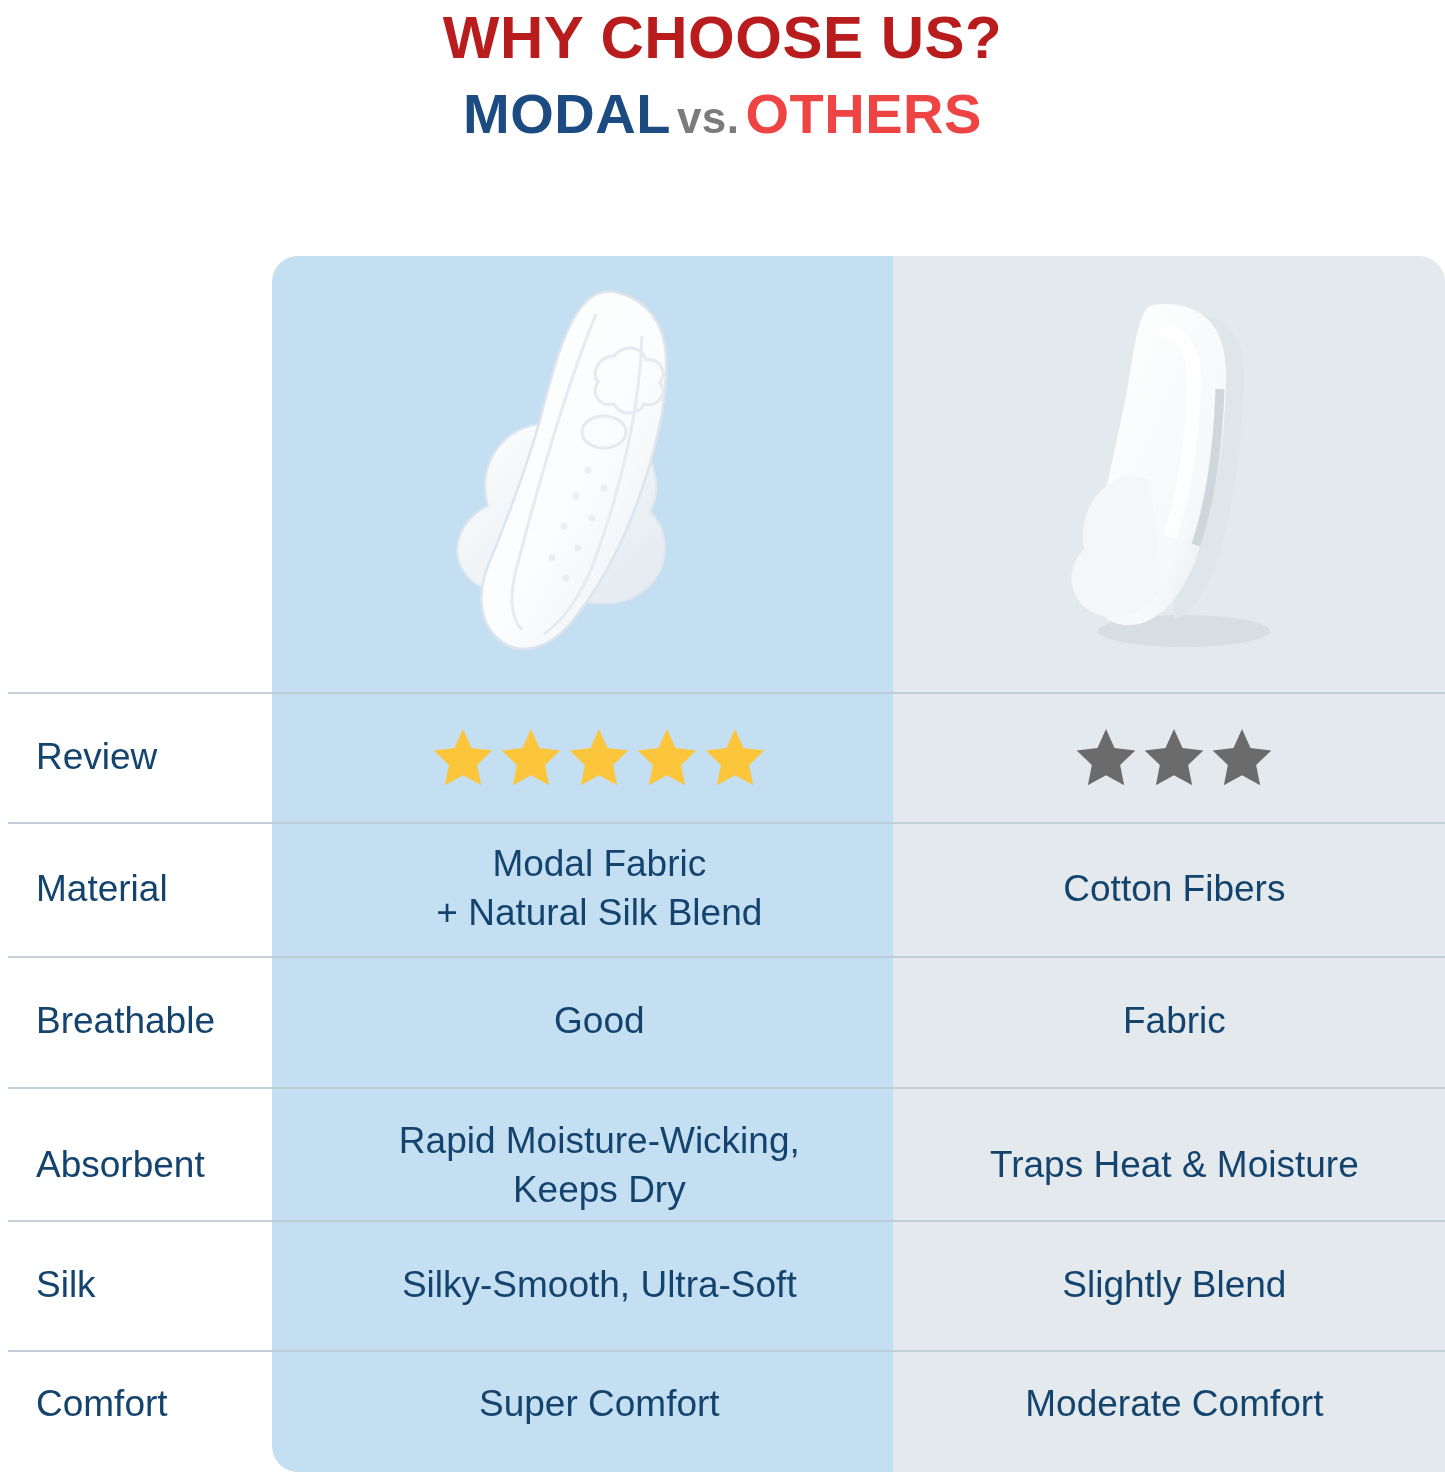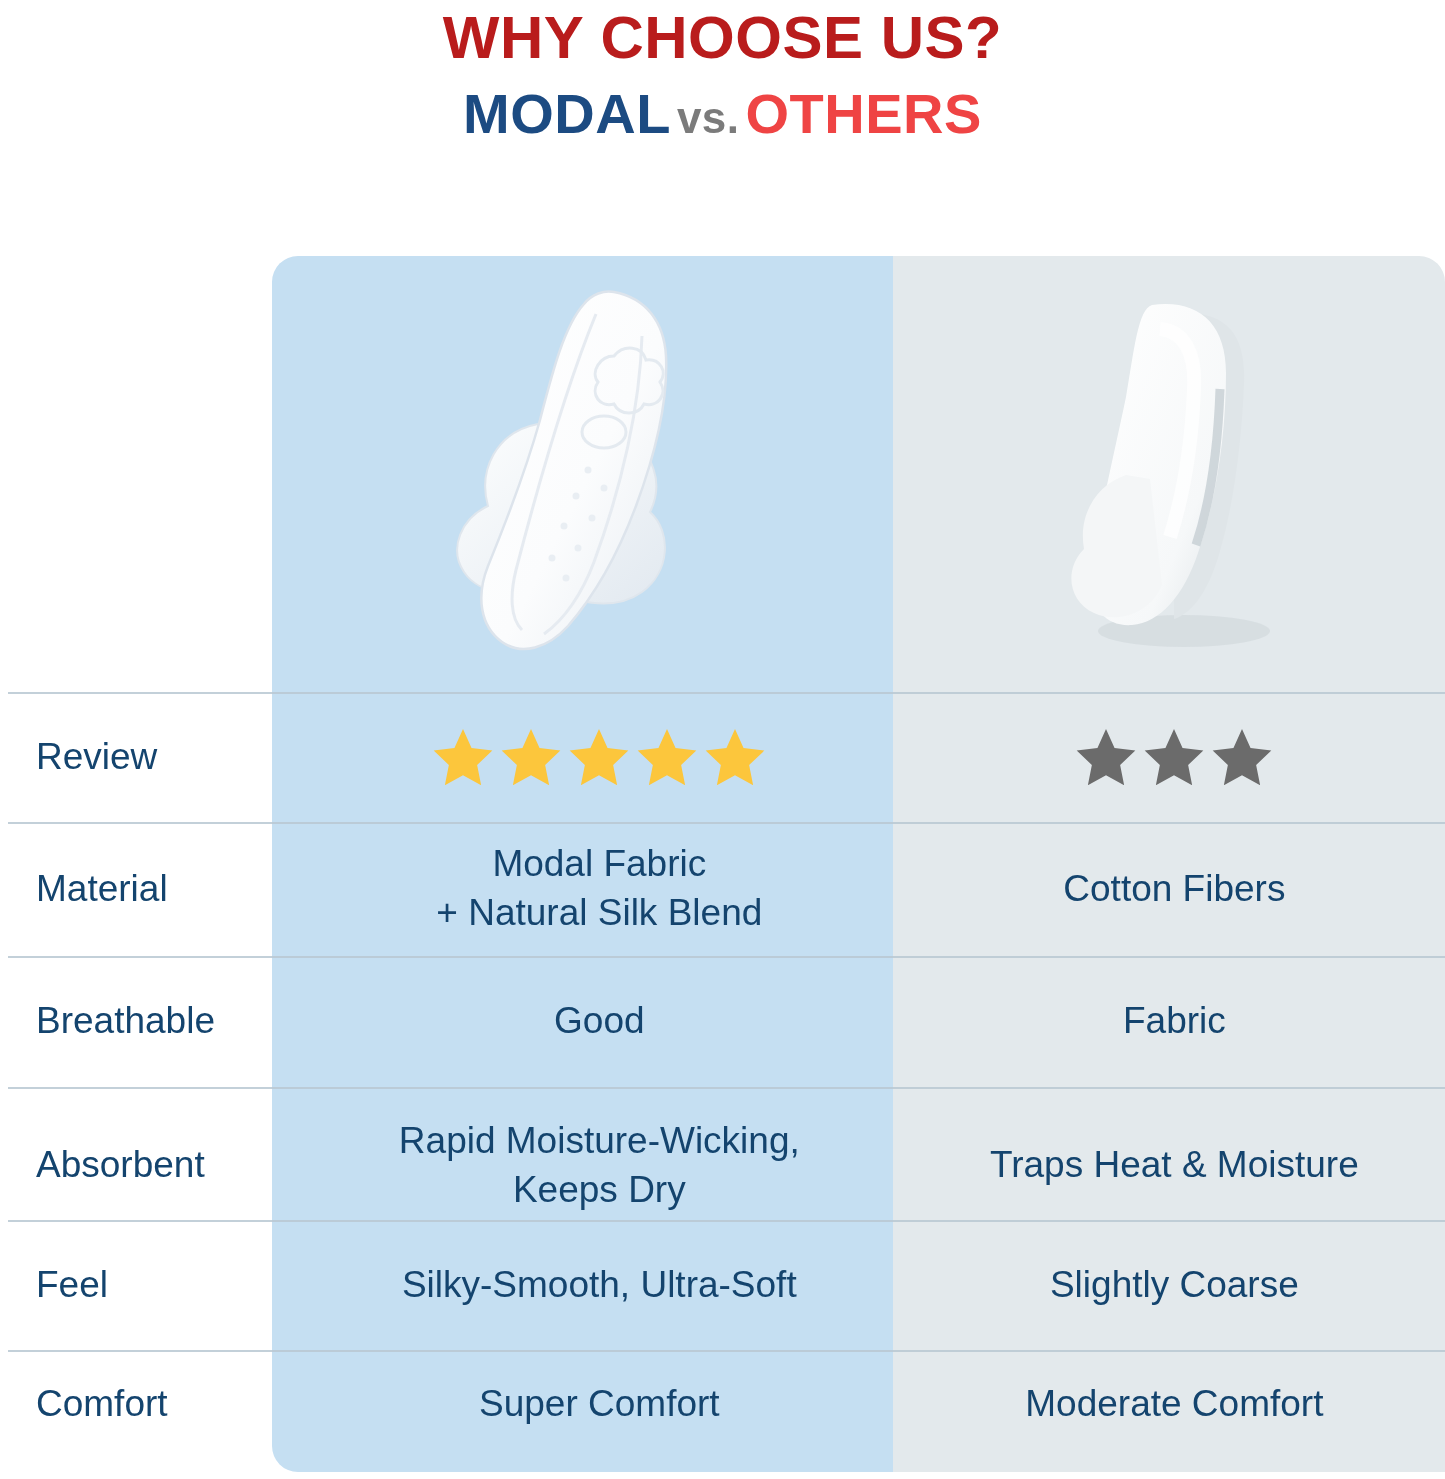--- a/index.html
+++ b/index.html
@@ -304,23 +304,23 @@
   </div>
 
   <div class="row" style="top:1087px; height:157px;">
     <div class="cell cell-label">Absorbent</div>
     <div class="cell cell-modal cell-text">Rapid Moisture-Wicking,
 Keeps Dry</div>
     <div class="cell cell-others cell-text">Traps Heat &amp; Moisture</div>
   </div>
 
   <div class="row" style="top:1220px; height:130px;">
-    <div class="cell cell-label">Feel</div>
+    <div class="cell cell-label">Silk</div>
     <div class="cell cell-modal cell-text">Silky-Smooth, Ultra-Soft</div>
-    <div class="cell cell-others cell-text">Slightly Coarse</div>
+    <div class="cell cell-others cell-text">Slightly Blend</div>
   </div>
 
   <div class="row" style="top:1350px; height:108px;">
     <div class="cell cell-label">Comfort</div>
     <div class="cell cell-modal cell-text">Super Comfort</div>
     <div class="cell cell-others cell-text">Moderate Comfort</div>
   </div>
 
 </div>
 

